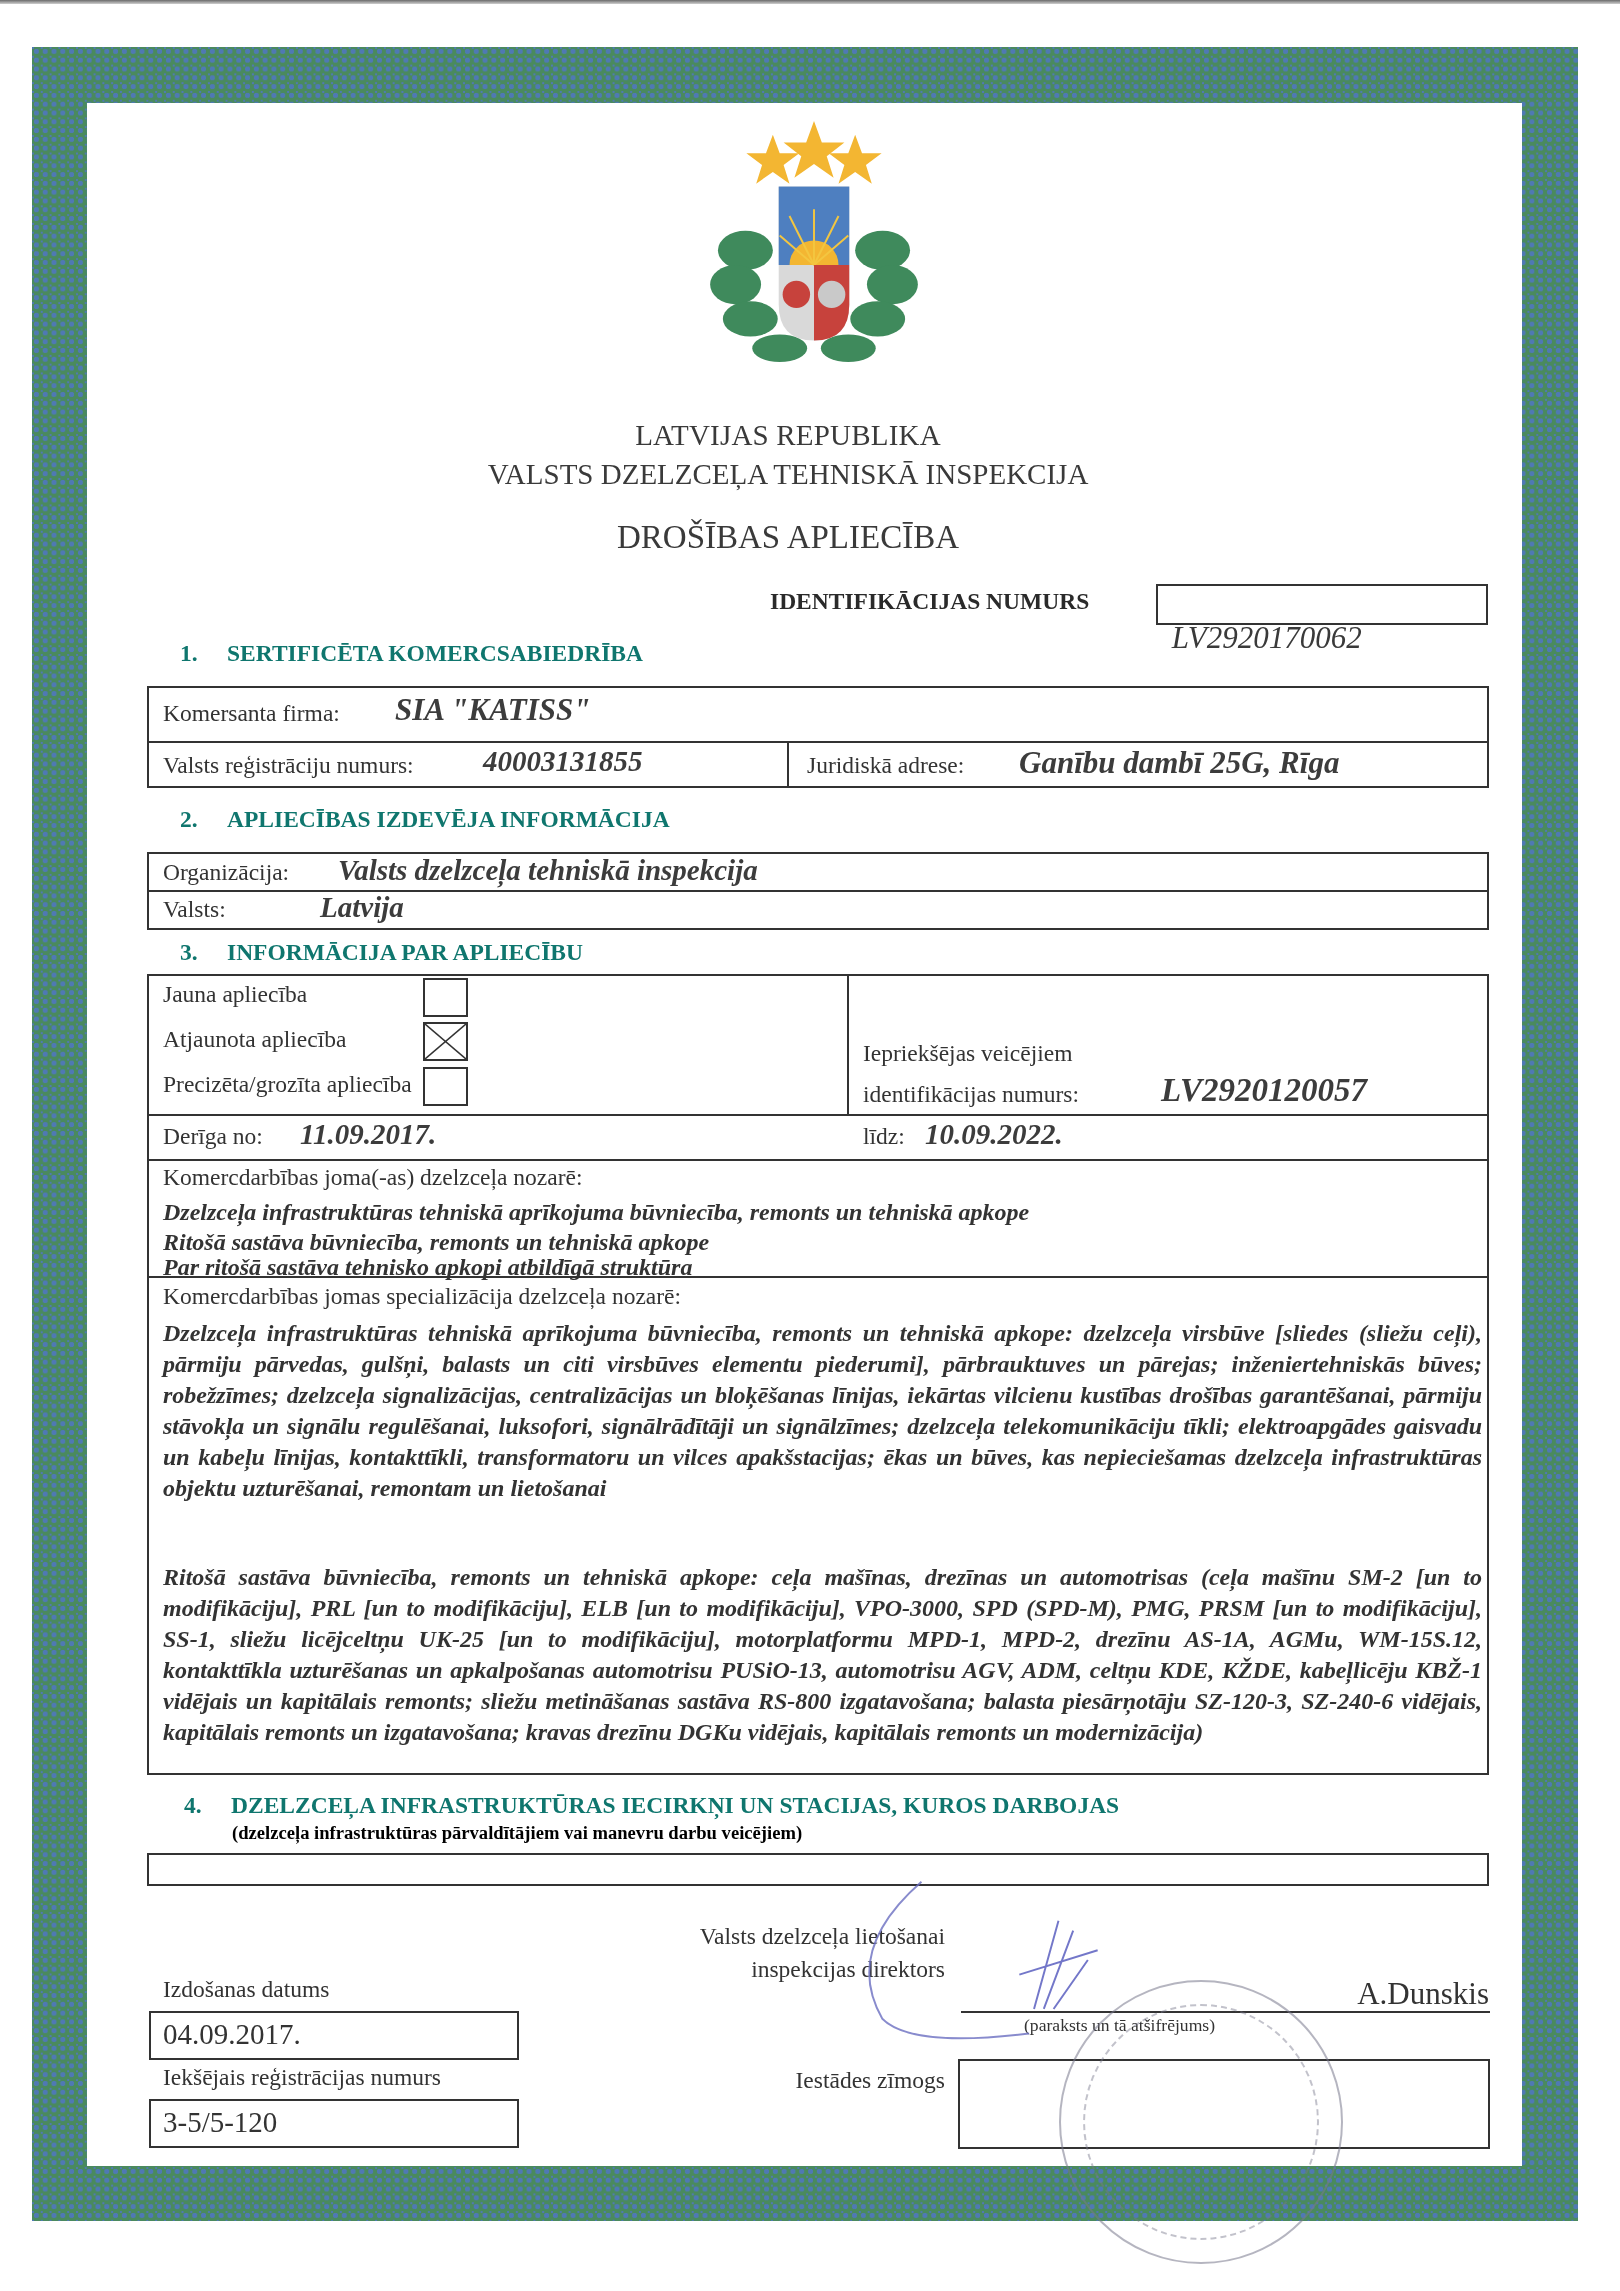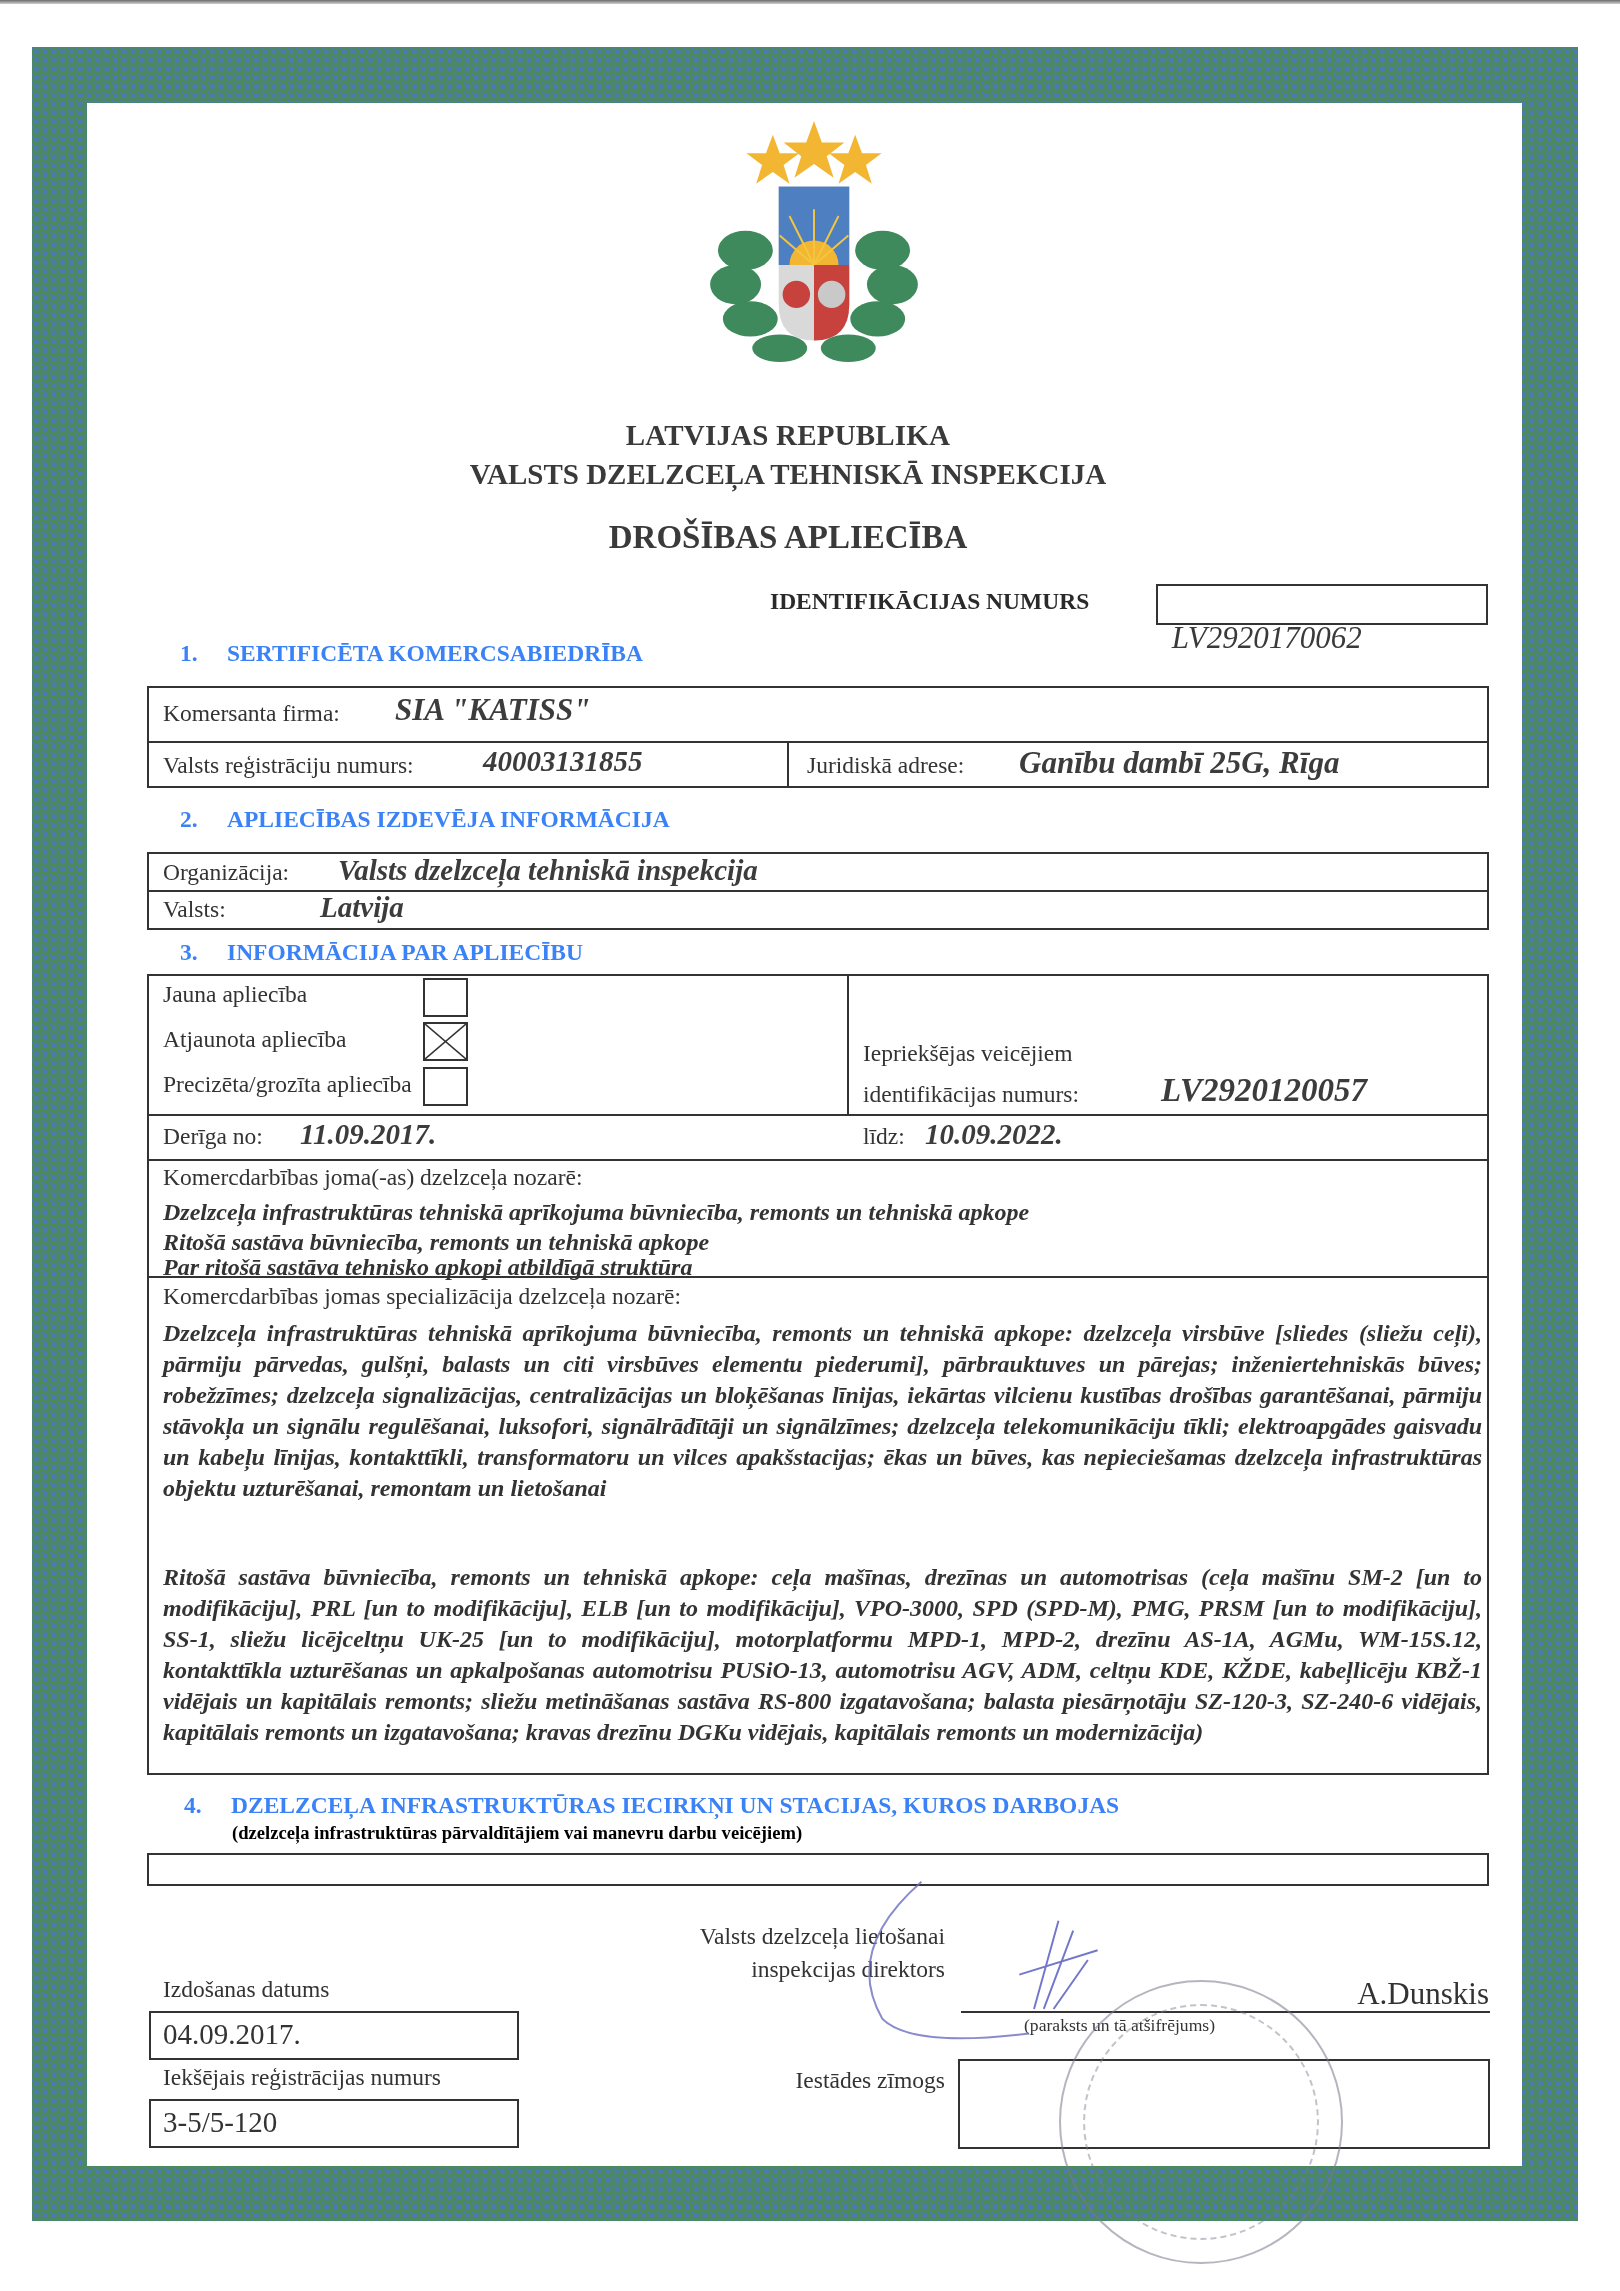--- a/index.html
+++ b/index.html
@@ -7,28 +7,28 @@
          font-family:"Liberation Serif", serif; color:#2a2a2a; }
   .abs { position:absolute; }
   .frame { position:absolute; left:32px; top:47px; width:1546px; height:2174px;
            background-color:#4a8a5e;
            background-image:
              radial-gradient(circle at 50% 50%, #4f79b4 0 2.5px, transparent 2.9px),
              radial-gradient(circle at 0 0, #4f79b4 0 2.2px, transparent 2.5px);
            background-size:8.8px 8.8px, 8.8px 8.8px; }
   .inner { position:absolute; left:87px; top:103px; width:1435px; height:2063px; background:#ffffff; }
   .scanline { position:absolute; left:0; top:0; width:1620px; height:3.9px; background:linear-gradient(#6b6b6b,#cfcfcf); }
-  .hdr { position:absolute; left:0; width:1576px; text-align:center; font-weight:bold; color:#3a3a3a; }
+  .hdr { position:absolute; left:0; width:1576px; text-align:center; font-weight:normal; color:#3a3a3a; }
   .h1 { top:419px; font-size:29px; letter-spacing:0.2px; }
   .h2 { top:458px; font-size:29px; }
   .h3 { top:519px; font-size:33px; }
   .idlabel { left:770px; top:588px; font-size:23.5px; font-weight:bold; }
   .idbox { left:1156px; top:584px; width:332px; height:41px; border:2px solid #333; box-sizing:border-box; }
   .idval { position:absolute; left:13.7px; top:2px; font-size:31px; font-style:italic; color:#3a3a3a;margin-top:32px; }
-  .sec { font-size:23.5px; font-weight:bold; color:#3b82f6; }
+  .sec { font-size:23.5px; font-weight:bold; color:#0f766e; }
   .sec .num { display:inline-block; width:47px; }
   .box { position:absolute; border:2px solid #333; box-sizing:border-box; }
   .hl { position:absolute; height:0; border-top:2px solid #333; }
   .vl { position:absolute; width:0; border-left:2px solid #333; }
   .lbl { font-size:23.5px; color:#333; white-space:nowrap; }
   .val { font-size:31px; font-weight:bold; font-style:italic; color:#3c3c3c; white-space:nowrap; }
   .val-sm { font-size:29px; }
   .cb { position:absolute; width:45px; height:39px; border:2px solid #333; box-sizing:border-box; }
   .para { font-size:24px; font-weight:bold; font-style:italic; color:#333; line-height:31px; text-align:justify; }
   .plain { font-size:25.5px; color:#333; white-space:nowrap; }

